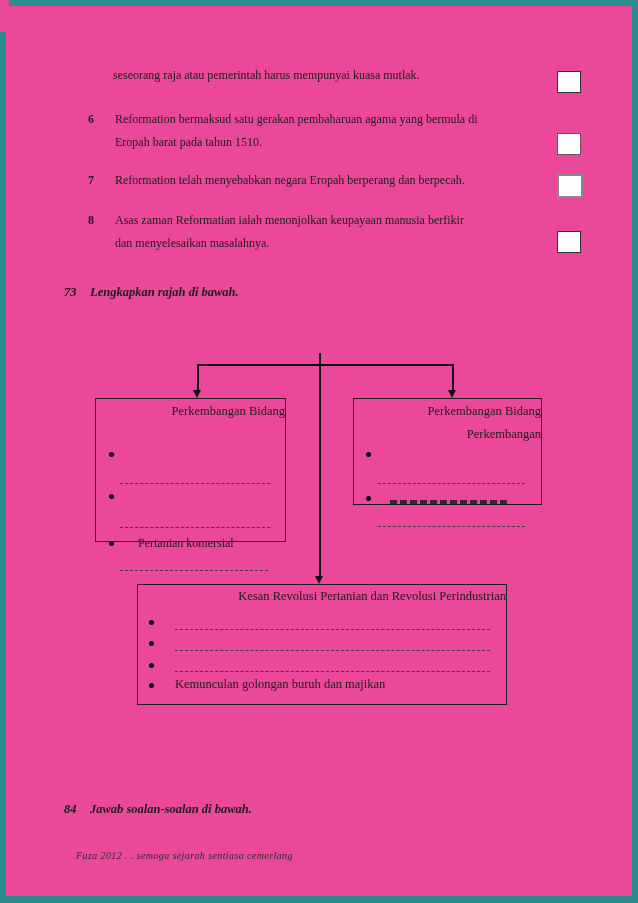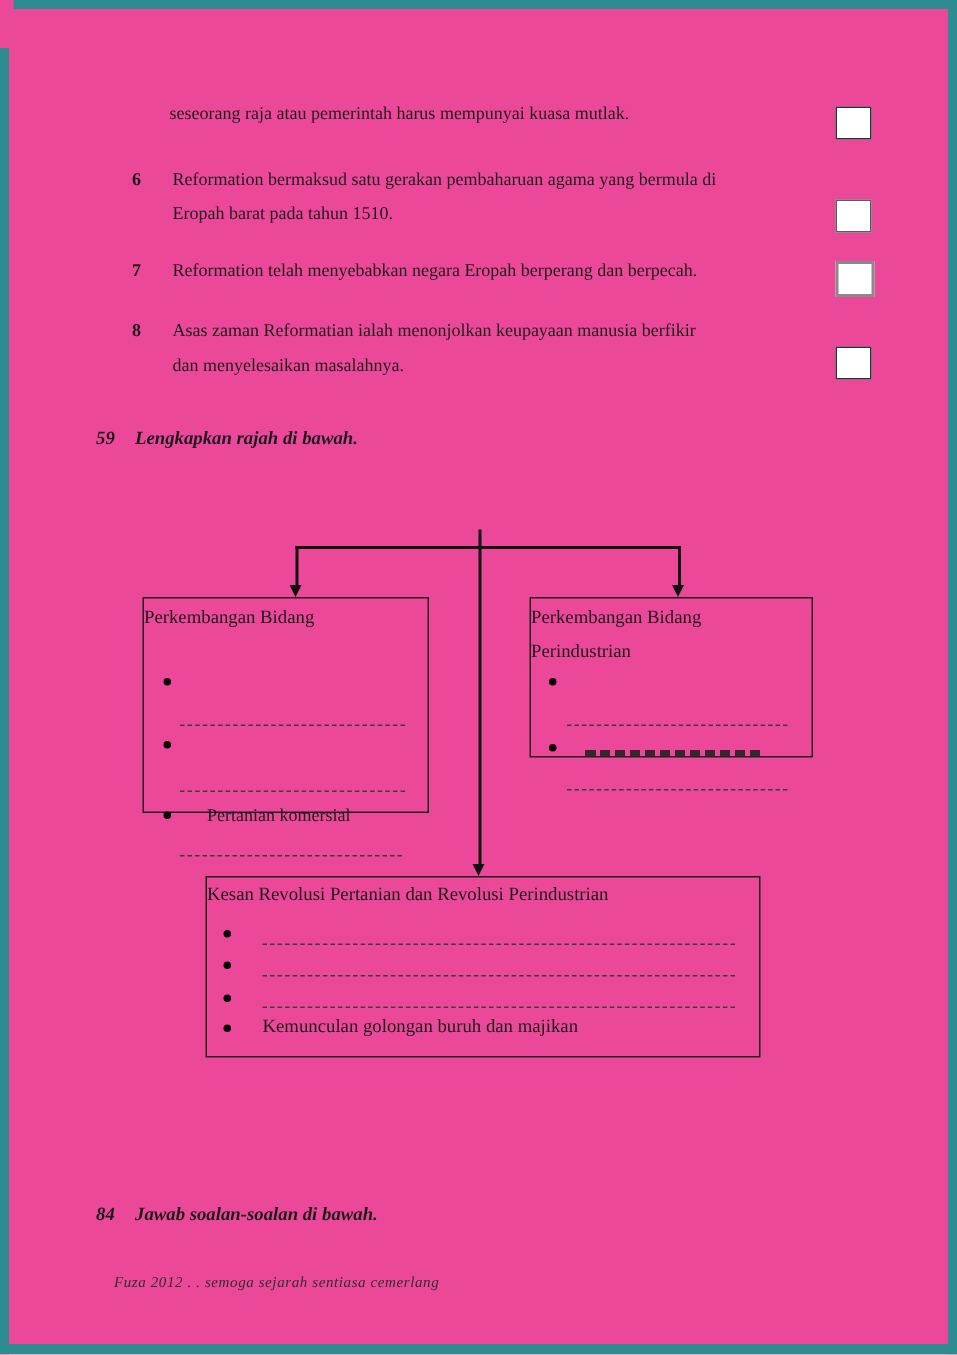--- a/index.html
+++ b/index.html
@@ -25,21 +25,21 @@
   
   .cbox{position:absolute;width:22px;height:20px;background:#fff;border:1.5px solid #2f2f2f;}
   .cbox.c2{border-color:#5a5a5a;}
   .cbox.c3{border-color:#8a8a8a;border-width:2px;}
 
   
   .main-box{position:absolute;left:178px;top:320px;width:274px;height:25px;border:4px solid #bcbcbc;background:#fff;}
   .main-box-inner{width:100%;height:100%;border:1px solid #2a2a2a;box-sizing:border-box;
     display:flex;align-items:center;justify-content:center;font-weight:bold;font-size:12px;white-space:nowrap;}
   .dgbox{position:absolute;border:1.5px solid #1f1f1f;background:transparent;}
-  .boxtitle{position:absolute;width:100%;text-align:left;font-size:12.5px;white-space:nowrap;}
+  .boxtitle{position:absolute;width:100%;text-align:right;font-size:12.5px;white-space:nowrap;}
   .vline{position:absolute;width:1.5px;background:#111;}
   .hline{position:absolute;height:1.5px;background:#111;}
   .arrowhead{position:absolute;width:0;height:0;
     border-left:4.5px solid transparent;border-right:4.5px solid transparent;border-top:8px solid #111;}
   .bdot{position:absolute;width:5px;height:5px;background:#000;border-radius:50%;}
   .uline{position:absolute;height:0;border-bottom:1.3px dashed #3c3c3c;}
   .smudge{position:absolute;height:4px;opacity:.9;
     background:repeating-linear-gradient(90deg,#222 0 7px,transparent 7px 10px);}
 
   .footer-credit{position:absolute;left:48px;top:850px;font-style:italic;font-size:10px;
@@ -66,21 +66,21 @@
   <div class="txt" style="left:115px;top:112px;">Reformation bermaksud satu gerakan pembaharuan agama yang bermula di</div>
   <div class="txt" style="left:115px;top:135px;">Eropah barat pada tahun 1510.</div>
 
   <div class="txt num" style="left:88px;top:173px;">7</div>
   <div class="txt" style="left:115px;top:173px;">Reformation telah menyebabkan negara Eropah berperang dan berpecah.</div>
 
   <div class="txt num" style="left:88px;top:213px;">8</div>
   <div class="txt" style="left:115px;top:236px;">dan menyelesaikan masalahnya.</div>
   <div class="txt" style="left:115px;top:213px;">Asas zaman Reformatian ialah menonjolkan keupayaan manusia berfikir</div>
 
-  <div class="txt qhead" style="left:64px;top:285px;">59</div>
+  <div class="txt qhead" style="left:64px;top:285px;">73</div>
   <div class="txt qhead" style="left:90px;top:285px;">Lengkapkan rajah di bawah.</div>
 
 
   <div class="vline" style="left:319px;top:353px;height:11px;"></div>
   <div class="hline" style="left:197px;top:364px;width:256px;"></div>
   <div class="vline" style="left:197px;top:364px;height:26px;"></div>
   <div class="arrowhead" style="left:193px;top:390px;"></div>
   <div class="vline" style="left:452px;top:364px;height:26px;"></div>
   <div class="arrowhead" style="left:448px;top:390px;"></div>
   <div class="vline" style="left:319px;top:364px;height:212px;"></div>
@@ -92,21 +92,21 @@
   <div class="bdot" style="left:109px;top:452px;"></div>
   <div class="uline" style="left:120px;top:483px;width:150px;"></div>
   <div class="bdot" style="left:109px;top:494px;"></div>
   <div class="uline" style="left:120px;top:527px;width:150px;"></div>
   <div class="bdot" style="left:109px;top:541px;"></div>
   <div class="txt" style="left:138px;top:536px;">Pertanian komersial</div>
   <div class="uline" style="left:120px;top:570px;width:148px;"></div>
 
   <div class="dgbox" style="left:353px;top:398px;width:187px;height:105px;">
     <div class="boxtitle" style="top:5px;">Perkembangan Bidang</div>
-    <div class="boxtitle" style="top:28px;">Perindustrian</div>
+    <div class="boxtitle" style="top:28px;">Perkembangan</div>
   </div>
   <div class="bdot" style="left:366px;top:452px;"></div>
   <div class="uline" style="left:378px;top:483px;width:147px;"></div>
   <div class="bdot" style="left:366px;top:496px;"></div>
   <div class="smudge" style="left:390px;top:500px;width:118px;"></div>
   <div class="uline" style="left:378px;top:526px;width:147px;"></div>
 
   <div class="dgbox" style="left:137px;top:584px;width:368px;height:119px;">
     <div class="boxtitle" style="top:4px;">Kesan Revolusi Pertanian dan Revolusi Perindustrian</div>
   </div>

